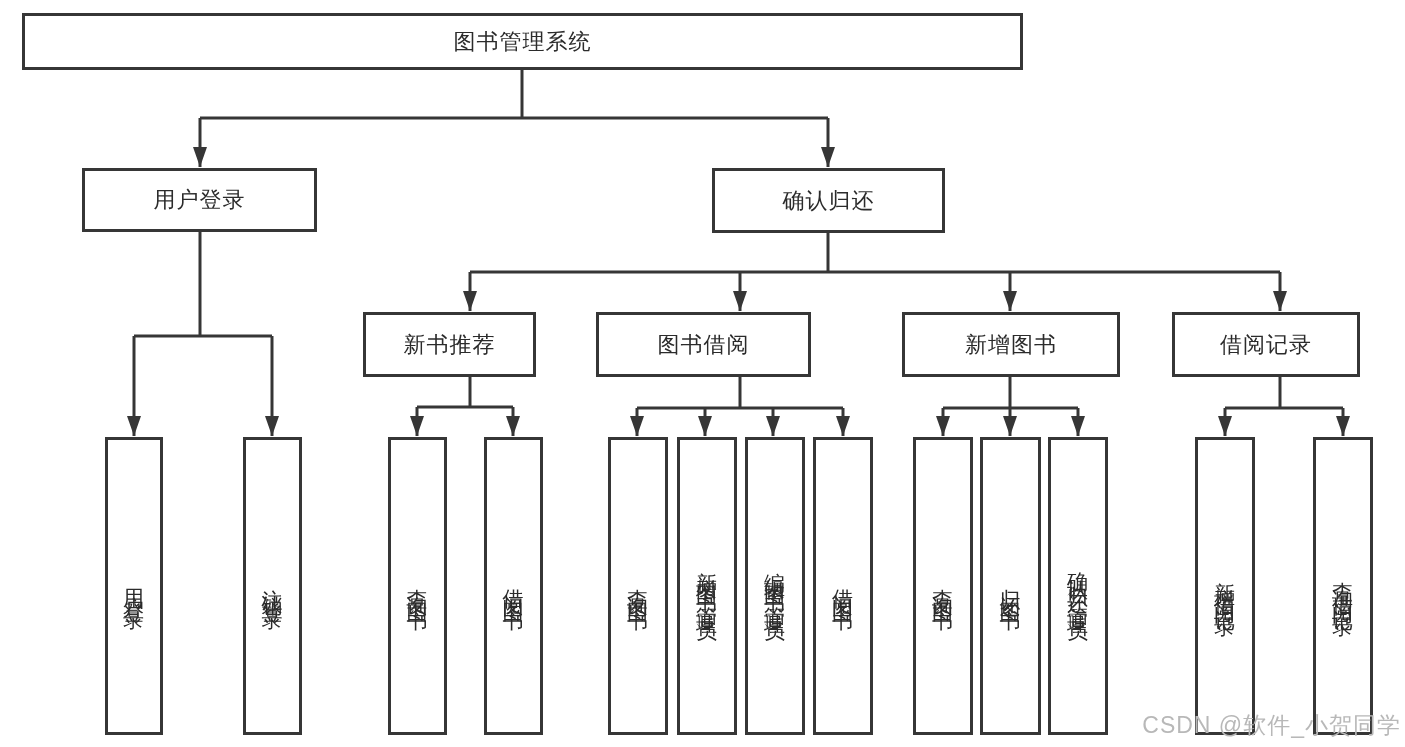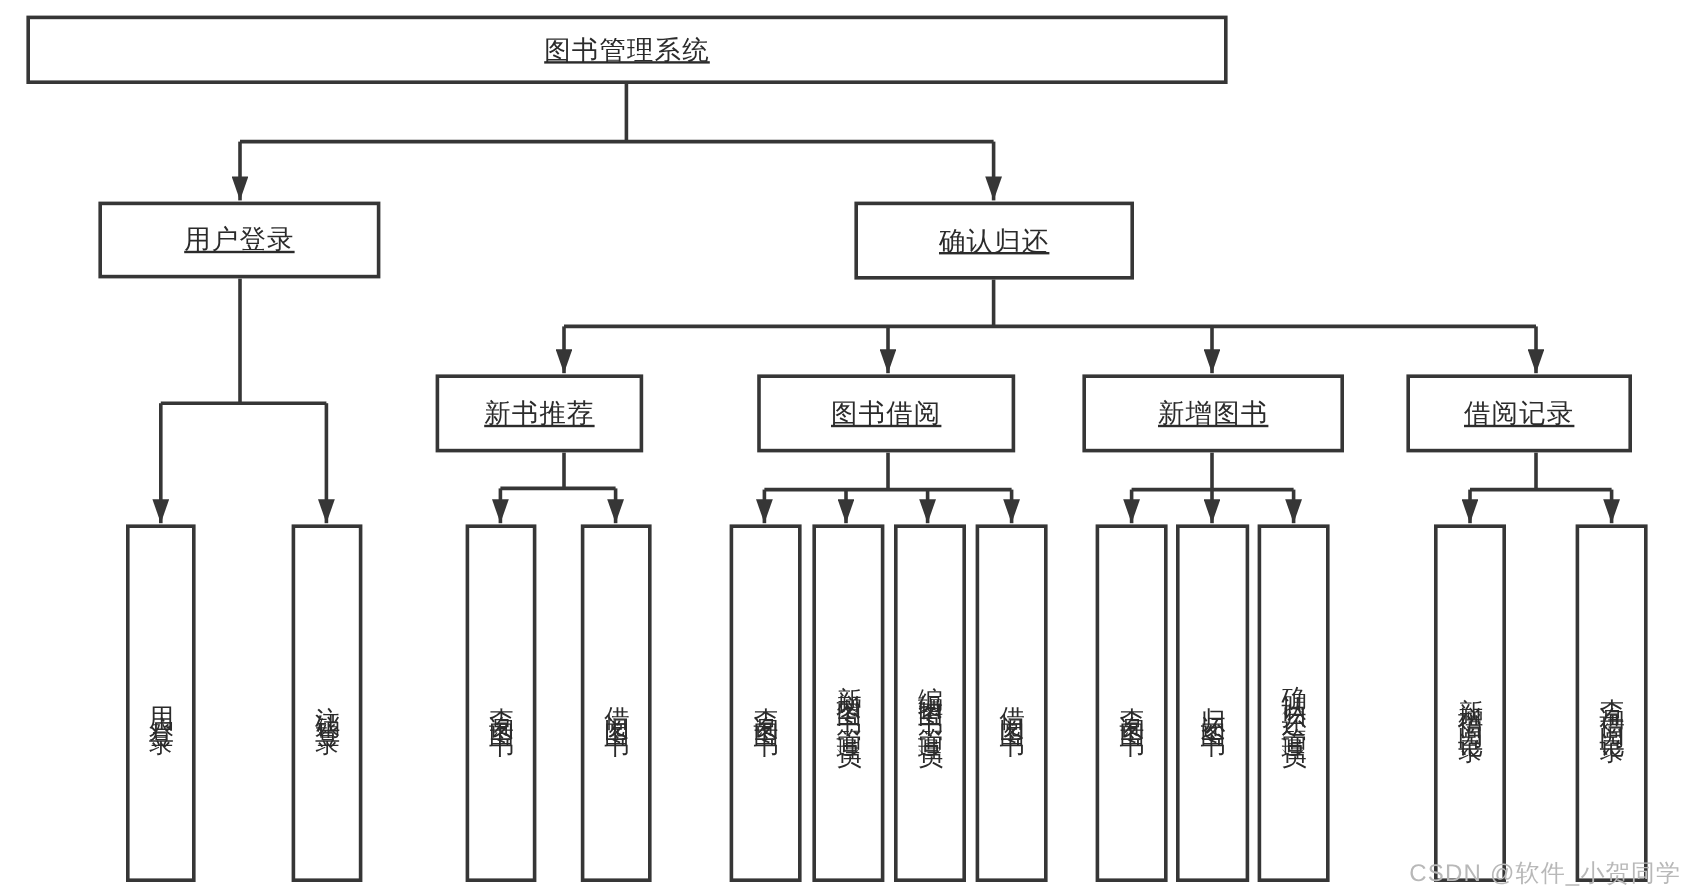--- a/index.html
+++ b/index.html
@@ -9,29 +9,29 @@
     font-family:"Liberation Sans","DejaVu Sans",sans-serif;
   }
   .stage { position:relative; width:1405px; height:747px; background:#ffffff; }
   svg.wires { position:absolute; left:0; top:0; z-index:1; }
   .box {
     position:absolute; box-sizing:border-box;
     border:3px solid #363636; background:#ffffff;
     display:flex; align-items:center; justify-content:center;
     color:#2b2b2b; z-index:2;
   }
-  .hbox { font-size:22px; letter-spacing:1px;text-decoration:underline; }
+  .hbox { font-size:22px; letter-spacing:1px; }
   .vbox .vtext {
     writing-mode:vertical-rl; text-orientation:mixed;
     font-size:21px; line-height:1; letter-spacing:7px;
     white-space:nowrap;
   }
   .watermark {
     position:absolute; right:4px; bottom:6px; z-index:3;
-    font-size:20px; color:#b8b8b8; letter-spacing:1px;
+    font-size:23px; color:#b8b8b8; letter-spacing:1px;
     pointer-events:none;
   }
 </style>
 </head>
 <body>
 
 <div class="stage">
 
   <svg class="wires" width="1405" height="747" viewBox="0 0 1405 747">
     <defs>
@@ -90,21 +90,21 @@
   <div class="box hbox" style="left:82px;top:168px;width:235px;height:64px">
     <span>用户登录</span>
   </div>
   <div class="box hbox" style="left:712px;top:168px;width:233px;height:65px">
     <span>确认归还</span>
   </div>
 
   <div class="box hbox" style="left:363px;top:312px;width:173px;height:65px">
     <span>新书推荐</span>
   </div>
-  <div class="box hbox" style="left:631px;top:312px;width:215px;height:65px">
+  <div class="box hbox" style="left:596px;top:312px;width:215px;height:65px">
     <span>图书借阅</span>
   </div>
   <div class="box hbox" style="left:902px;top:312px;width:218px;height:65px">
     <span>新增图书</span>
   </div>
   <div class="box hbox" style="left:1172px;top:312px;width:188px;height:65px">
     <span>借阅记录</span>
   </div>
 
   <div class="box vbox" style="left:105px;top:437px;width:58px;height:298px">

